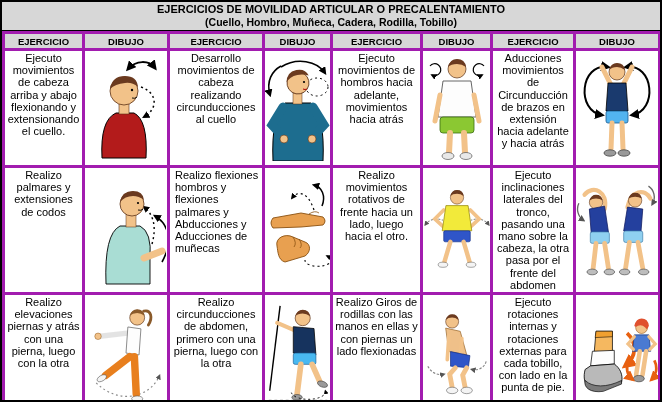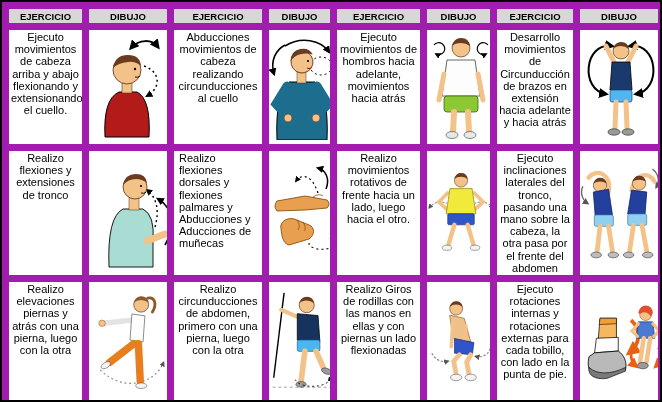--- a/index.html
+++ b/index.html
@@ -3,21 +3,21 @@
 <meta charset="utf-8">
 <style>
   html,body{margin:0;padding:0;background:#fff;font-family:"Liberation Sans",sans-serif;}
   #sheet{position:absolute;left:0;top:0;width:662px;height:402px;box-sizing:border-box;
          border:2px solid #000;background:#fff;overflow:hidden;}
   #titleblock{background:#d7d7d7;border-bottom:1px solid #000;text-align:center;
               padding:1px 0 2px 0;}
   #title{font-size:11px;font-weight:bold;line-height:13px;}
   #subtitle{font-size:10.5px;font-weight:bold;line-height:12px;}
   table{border-collapse:collapse;table-layout:fixed;width:658px;}
-  th,td{border:7px solid #a21caf;padding:0;margin:0;overflow:hidden;}
+  th,td{border:3px solid #a21caf;padding:0;margin:0;overflow:hidden;}
   th{background:#d7d7d7;font-size:9.5px;font-weight:bold;height:14px;text-align:center;}
   td.ex{vertical-align:top;font-size:11px;line-height:12.2px;text-align:center;padding:1px 2px;}
   td.ex.left{text-align:left;padding-left:5px;}
   td.draw{vertical-align:middle;text-align:center;background:#fff;}
   tr.r1 td{height:112px;text-align:center;} tr.r2 td{height:122px;} tr.r3 td{height:116px;}
   svg{display:block;margin:0 auto;}
 </style>
 </head>
 <body>
 
@@ -29,20 +29,24 @@
     <marker id="ag" viewBox="0 0 10 10" refX="7" refY="5" markerWidth="5" markerHeight="5" orient="auto-start-reverse">
       <path d="M0,0 L10,5 L0,10 z" fill="#555"></path>
     </marker>
     <marker id="ao" viewBox="0 0 10 10" refX="7" refY="5" markerWidth="4" markerHeight="4" orient="auto-start-reverse">
       <path d="M0,0 L10,5 L0,10 z" fill="#e86010"></path>
     </marker>
   </defs>
 </svg>
 
 <div id="sheet">
+  <div id="titleblock">
+    <div id="title">EJERCICIOS DE MOVILIDAD ARTICULAR O PRECALENTAMIENTO</div>
+    <div id="subtitle">(Cuello, Hombro, Muñeca, Cadera, Rodilla, Tobillo)</div>
+  </div>
 
   <table>
     <colgroup>
       <col style="width:80px">
         <col style="width:85px">
         <col style="width:95px">
         <col style="width:68px">
       <col style="width:90px">
         <col style="width:70px">
         <col style="width:83px">
@@ -69,21 +73,21 @@
             <path d="M42,13 C50,4 63,4 69,12" fill="none" stroke="#000" stroke-width="2" marker-start="url(#ah)" marker-end="url(#ah)"></path>
             <path d="M55,31 C72,37 72,53 58,61" fill="none" stroke="#000" stroke-width="1.5" stroke-dasharray="2 3" marker-end="url(#ah)"></path>
             <path d="M16,102 Q14,64 30,57 L48,57 Q62,64 60,102 Z" fill="#b31b1b" stroke="#000"></path>
             <rect x="33" y="46" width="10" height="12" fill="#f2c289" stroke="#5a3015" stroke-width="0.6"></rect>
             <circle cx="38" cy="35" r="14" fill="#f2c289" stroke="#5a3015" stroke-width="0.8"></circle>
             <path d="M24,33 q2,-13 15,-13 q12,0 13,11 q-6,-5 -13,-4 q-10,1 -15,6 z" fill="#6b3a1f"></path>
             <circle cx="46" cy="34" r="1.2" fill="#000"></circle>
             <path d="M46,42 q3,1 5,-1" fill="none" stroke="#000" stroke-width="0.9"></path>
           </svg>
         </td>
-        <td class="ex"><span>Abducciones movimientos de cabeza realizando circunducciones al cuello</span></td>
+        <td class="ex"><span>Desarrollo movimientos de cabeza realizando circunducciones al cuello</span></td>
         <td class="draw">
           <svg width="66" height="106" viewBox="0 0 66 106">
             <path d="M16,12 C32,2 52,6 60,18" fill="none" stroke="#000" stroke-width="1.6" marker-end="url(#ah)"></path>
             <path d="M5,40 C1,26 7,16 16,11" fill="none" stroke="#000" stroke-width="1.6" marker-start="url(#ah)"></path>
             <ellipse cx="52" cy="32" rx="11" ry="9" fill="none" stroke="#000" stroke-width="1" stroke-dasharray="2 3"></ellipse>
             <path d="M8,106 Q6,60 20,48 L46,48 Q60,60 58,106 Z" fill="#1d6d8f" stroke="#000"></path>
             <path d="M18,52 L7,70 L19,83" fill="none" stroke="#1d6d8f" stroke-width="9" stroke-linecap="round"></path>
             <path d="M48,52 L59,70 L47,83" fill="none" stroke="#1d6d8f" stroke-width="9" stroke-linecap="round"></path>
             <circle cx="19" cy="84" r="4" fill="#f2c289" stroke="#5a3015" stroke-width="0.6"></circle>
             <circle cx="47" cy="84" r="4" fill="#f2c289" stroke="#5a3015" stroke-width="0.6"></circle>
@@ -104,55 +108,55 @@
             <path d="M20,26 L48,26 L53,62 L15,62 Z" fill="#fdfdfd" stroke="#555" stroke-width="0.9"></path>
             <path d="M17,40 L12,66" stroke="#f2c289" stroke-width="5" stroke-linecap="round"></path>
             <path d="M51,40 L56,66" stroke="#f2c289" stroke-width="5" stroke-linecap="round"></path>
             <rect x="17" y="62" width="34" height="16" rx="3" fill="#8bc832" stroke="#3a6d10" stroke-width="0.8"></rect>
             <path d="M27,78 L26,98" stroke="#f2c289" stroke-width="6" stroke-linecap="round"></path>
             <path d="M41,78 L42,98" stroke="#f2c289" stroke-width="6" stroke-linecap="round"></path>
             <ellipse cx="25" cy="101" rx="6" ry="3.5" fill="#e8e8e8" stroke="#555" stroke-width="0.7"></ellipse>
             <ellipse cx="43" cy="101" rx="6" ry="3.5" fill="#e8e8e8" stroke="#555" stroke-width="0.7"></ellipse>
           </svg>
         </td>
-        <td class="ex"><span>Desarrollo movimientos de Circunducción de brazos en extensión hacia adelante y hacia atrás</span></td>
+        <td class="ex"><span>Aducciones movimientos de Circunducción de brazos en extensión hacia adelante y hacia atrás</span></td>
         <td class="draw">
           <svg width="82" height="106" viewBox="0 0 82 106">
             <path d="M32,12 C4,8 0,56 26,60" fill="none" stroke="#000" stroke-width="2" marker-start="url(#ah)" marker-end="url(#ah)"></path>
             <path d="M50,12 C78,8 82,56 56,60" fill="none" stroke="#000" stroke-width="2" marker-start="url(#ah)" marker-end="url(#ah)"></path>
             <path d="M36,32 L26,12" stroke="#f2c289" stroke-width="5" stroke-linecap="round"></path>
             <path d="M46,32 L56,12" stroke="#f2c289" stroke-width="5" stroke-linecap="round"></path>
             <circle cx="41" cy="17" r="8" fill="#f2c289" stroke="#5a3015" stroke-width="0.7"></circle>
             <path d="M33,15 q2,-7 8,-7 q7,0 8,7 q-4,-3 -8,-3 q-5,0 -8,3 z" fill="#6b3a1f"></path>
             <path d="M32,28 L50,28 L52,56 L30,56 Z" fill="#1a3a6e" stroke="#000" stroke-width="0.8"></path>
             <rect x="30" y="56" width="22" height="12" rx="2" fill="#52b4f0" stroke="#1a5a90" stroke-width="0.8"></rect>
             <path d="M36,68 L35,94" stroke="#f2c289" stroke-width="5" stroke-linecap="round"></path>
             <path d="M46,68 L47,94" stroke="#f2c289" stroke-width="5" stroke-linecap="round"></path>
             <ellipse cx="34" cy="98" rx="6" ry="3.2" fill="#9a9a9a" stroke="#333" stroke-width="0.7"></ellipse>
             <ellipse cx="48" cy="98" rx="6" ry="3.2" fill="#9a9a9a" stroke="#333" stroke-width="0.7"></ellipse>
           </svg>
         </td>
       </tr>
 
       <tr class="r2">
-        <td class="ex"><span>Realizo flexiones y extensiones de tronco</span></td>
+        <td class="ex"><span>Realizo palmares y extensiones de codos</span></td>
         <td class="draw">
           <svg width="80" height="112" viewBox="0 0 80 112">
             <path d="M66,70 C71,52 67,40 58,33" fill="none" stroke="#000" stroke-width="1.4" stroke-dasharray="2 3" marker-end="url(#ah)"></path>
             <path d="M76,88 C87,68 83,50 69,42" fill="none" stroke="#000" stroke-width="1.6" marker-end="url(#ah)"></path>
             <path d="M20,110 Q18,60 34,52 L54,52 Q66,58 64,84 L64,110 Z" fill="#a9ddd4" stroke="#000" stroke-width="0.9"></path>
             <path d="M58,84 L76,77" stroke="#f2c289" stroke-width="7" stroke-linecap="round"></path>
             <rect x="40" y="40" width="10" height="13" fill="#f2c289" stroke="#5a3015" stroke-width="0.5"></rect>
             <circle cx="46" cy="30" r="12" fill="#f2c289" stroke="#5a3015" stroke-width="0.8"></circle>
             <path d="M34,28 q2,-11 13,-11 q10,0 11,9 q-5,-4 -11,-4 q-8,0 -13,6 z" fill="#6b3a1f"></path>
             <circle cx="52" cy="29" r="1.1" fill="#000"></circle>
             <path d="M52,36 q3,1 5,-1" fill="none" stroke="#000" stroke-width="0.9"></path>
           </svg>
         </td>
-        <td class="ex left"><span>Realizo flexiones dorsales y flexiones palmares y Abducciones y Aducciones de muñecas</span></td>
+        <td class="ex left"><span>Realizo flexiones hombros y flexiones palmares y Abducciones y Aducciones de muñecas</span></td>
         <td class="draw">
           <svg width="66" height="108" viewBox="0 0 66 108">
             <path d="M49,34 C43,16 33,14 27,22" fill="none" stroke="#000" stroke-width="1.2" stroke-dasharray="2 3" marker-end="url(#ah)"></path>
             <path d="M57,30 C61,20 57,11 49,9" fill="none" stroke="#000" stroke-width="1.5" marker-end="url(#ah)"></path>
             <path d="M8,42 L36,37 L58,41 Q62,45 58,49 L36,51 L8,52 Q4,47 8,42 Z" fill="#e8a050" stroke="#8a5010" stroke-width="0.9"></path>
             <path d="M44,38 q6,-4 10,-1" fill="none" stroke="#8a5010" stroke-width="0.8"></path>
             <path d="M12,70 C10,62 20,57 28,61 L40,66 C46,68 46,76 40,80 L20,86 C13,84 13,76 12,70 Z" fill="#e8a050" stroke="#8a5010" stroke-width="0.9"></path>
             <path d="M28,61 q4,6 1,10 M34,63 q4,6 1,9" fill="none" stroke="#8a5010" stroke-width="0.8"></path>
             <path d="M40,84 a13,6 0 1 0 22,-4" fill="none" stroke="#000" stroke-width="1.1" stroke-dasharray="2 3" marker-end="url(#ah)"></path>
           </svg>

